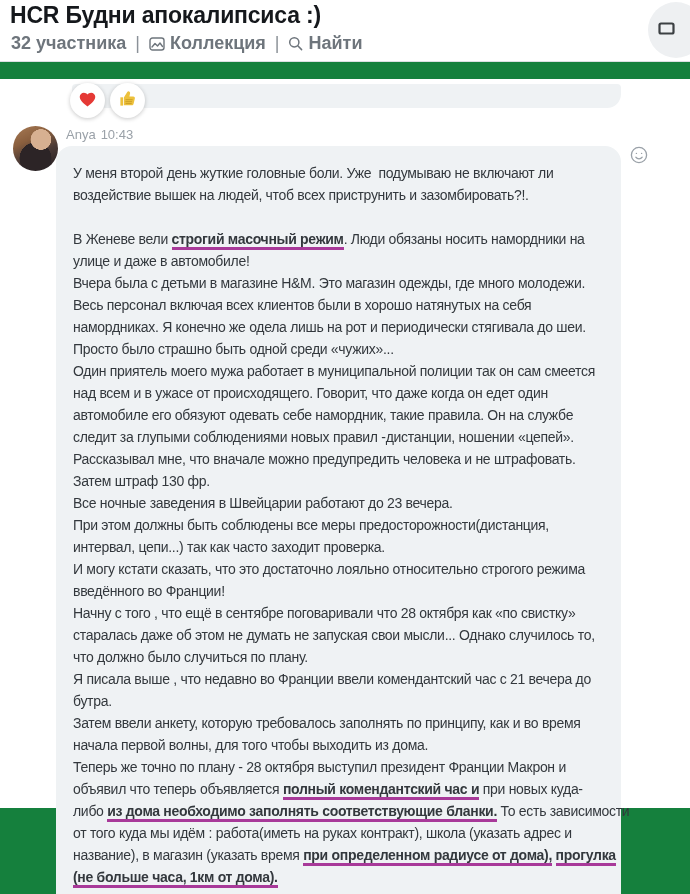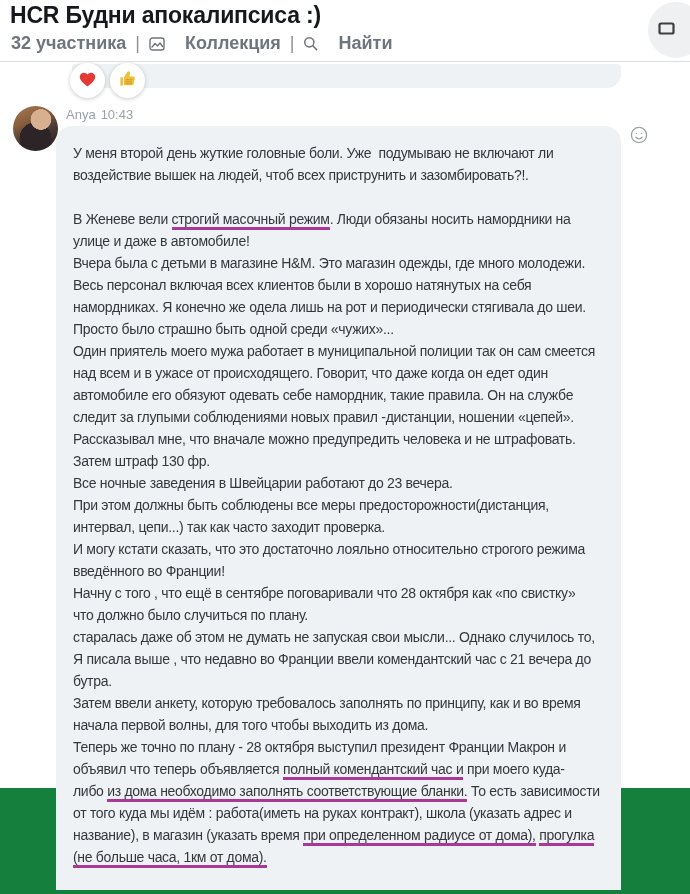--- a/index.html
+++ b/index.html
@@ -8,28 +8,28 @@
   .app { position:relative; width:690px; height:894px; background:#15803d; }
 
   
   header { position:absolute; left:0; top:0; width:690px; height:62px;
            background:#fff; border-bottom:1px solid #dcdfe2; z-index:5; }
   .title { position:absolute; left:10px; top:2px; font-size:23px; font-weight:700;
            color:#15181c; letter-spacing:-0.2px; }
   .subrow { position:absolute; left:11px; top:33px; display:flex; align-items:center;
             gap:9px; font-size:18px; font-weight:600; color:#6e757c; }
   .subrow .sep { color:#8b9198; font-weight:400; }
-  .hlink { display:flex; align-items:center; gap:20px; cursor:pointer; color:#6e757c; }
+  .hlink { display:flex; align-items:center; gap:5px; cursor:pointer; color:#6e757c; }
   .hlink svg { display:block; }
   .hbtn { position:absolute; right:-14px; top:2px; width:56px; height:56px;
           border-radius:50%; background:#eef0f2; display:flex; align-items:center;
           justify-content:flex-start; padding-left:10px; cursor:pointer; }
 
   
-  main { position:absolute; left:0; top:59px; width:690px; height:729px; background:#fff; }
+  main { position:absolute; left:0; top:79px; width:690px; height:729px; background:#fff; }
 
   .prev-bubble { position:absolute; left:72px; top:5px; width:549px; height:24px;
                  background:#eff2f4; border-radius:4px 4px 14px 14px; }
   .reactions { position:absolute; left:70px; top:4px; display:flex; gap:5px; }
   .badge { width:35px; height:35px; border-radius:50%; background:#fff;
            box-shadow:0 1px 4px rgba(0,0,0,.22); display:flex; align-items:center;
            justify-content:center; cursor:pointer; }
 
   .avatar { position:absolute; left:13px; top:47px; width:45px; height:45px; border-radius:50%;
             cursor:pointer;
@@ -38,21 +38,21 @@
               radial-gradient(circle at 50% 72%, #2c2426 0 40%, rgba(0,0,0,0) 41%),
               linear-gradient(155deg,#a87b55 0%,#8a5f3e 32%,#4a3a36 60%,#221c1e 100%); }
 
   .meta { position:absolute; left:66px; top:48px; font-size:13px; color:#9aa1a8;
           display:flex; gap:5px; }
 
   .bubble { position:absolute; left:56px; top:67px; width:565px; height:764px;
             background:#eff2f4; border-radius:16px 16px 0 0; padding:16px 16px 0 17px; }
   .msg-body { font-size:14px; line-height:22px; letter-spacing:-0.3px; color:#33383d; }
   .msg-body .line { height:22px; white-space:pre; }
-  .u { border-bottom:3px solid var(--underline,#a83999); }
+  .u { border-bottom:3px solid var(--underline,#a83999);font-weight:bold; }
 
   .smiley { position:absolute; left:630px; top:67px; width:18px; height:18px; cursor:pointer; }
 </style>
 </head>
 <body>
 
 <div class="app">
 
   <header>
     <div class="title">HCR Будни апокалипсиса :)</div>
@@ -134,28 +134,28 @@
           <div class="line"><span>автомобиле его обязуют одевать себе намордник, такие правила. Он на службе</span></div>
           <div class="line"><span>следит за глупыми соблюдениями новых правил -дистанции, ношении «цепей».</span></div>
           <div class="line"><span>Рассказывал мне, что вначале можно предупредить человека и не штрафовать.</span></div>
           <div class="line"><span>Затем штраф 130 фр.</span></div>
           <div class="line"><span>Все ночные заведения в Швейцарии работают до 23 вечера.</span></div>
           <div class="line"><span>При этом должны быть соблюдены все меры предосторожности(дистанция,</span></div>
           <div class="line"><span>интервал, цепи...) так как часто заходит проверка.</span></div>
           <div class="line"><span>И могу кстати сказать, что это достаточно лояльно относительно строгого режима</span></div>
           <div class="line"><span>введённого во Франции!</span></div>
           <div class="line"><span>Начну с того , что ещё в сентябре поговаривали что 28 октября как «по свистку»</span></div>
+          <div class="line"><span>старалась даже об этом не думать не запуская свои мысли... Однако случилось то,</span></div>
           <div class="line"><span>что должно было случиться по плану.</span></div>
-          <div class="line"><span>старалась даже об этом не думать не запуская свои мысли... Однако случилось то,</span></div>
           <div class="line"><span>Я писала выше , что недавно во Франции ввели комендантский час с 21 вечера до</span></div>
           <div class="line"><span>бутра.</span></div>
           <div class="line"><span>Затем ввели анкету, которую требовалось заполнять по принципу, как и во время</span></div>
           <div class="line"><span>начала первой волны, для того чтобы выходить из дома.</span></div>
           <div class="line"><span>Теперь же точно по плану - 28 октября выступил президент Франции Макрон и</span></div>
-          <div class="line"><span>объявил что теперь объявляется </span><span class="u">полный комендантский час и</span><span> при моего куда-</span></div>
+          <div class="line"><span>объявил что теперь объявляется </span><span class="u">полный комендантский час и</span><span> при новых куда-</span></div>
           <div class="line"><span>либо </span><span class="u">из дома необходимо заполнять соответствующие бланки.</span><span> То есть зависимости</span></div>
           <div class="line"><span>от того куда мы идём : работа(иметь на руках контракт), школа (указать адрес и</span></div>
           <div class="line"><span>название), в магазин (указать время </span><span class="u">при определенном радиусе от дома),</span><span> </span><span class="u">прогулка</span></div>
           <div class="line"><span class="u">(не больше часа, 1км от дома).</span></div>
         </div>
     </div>
 
     <div class="smiley">
       <span>
         <svg width="18" height="18" viewBox="0 0 18 18" fill="none" stroke="#9aa1a8" stroke-width="1.3">

